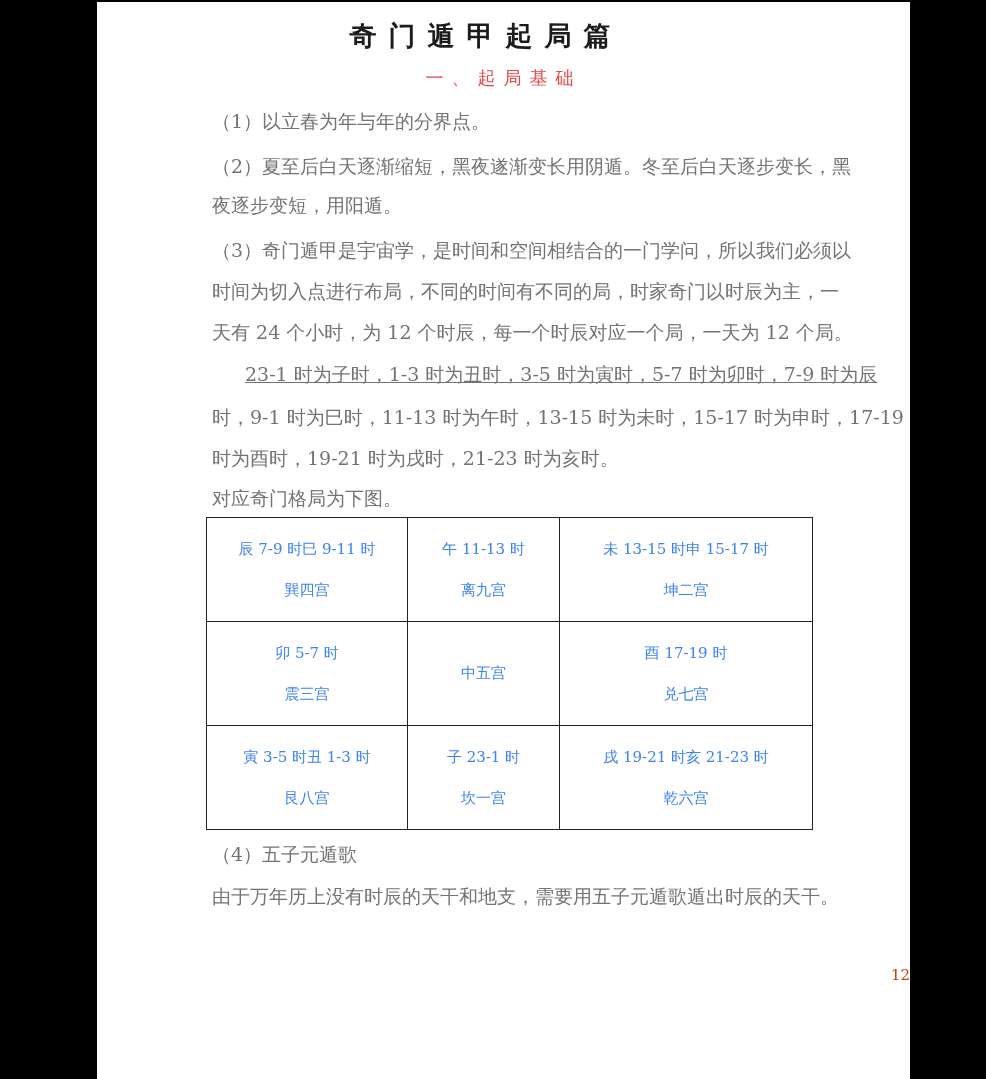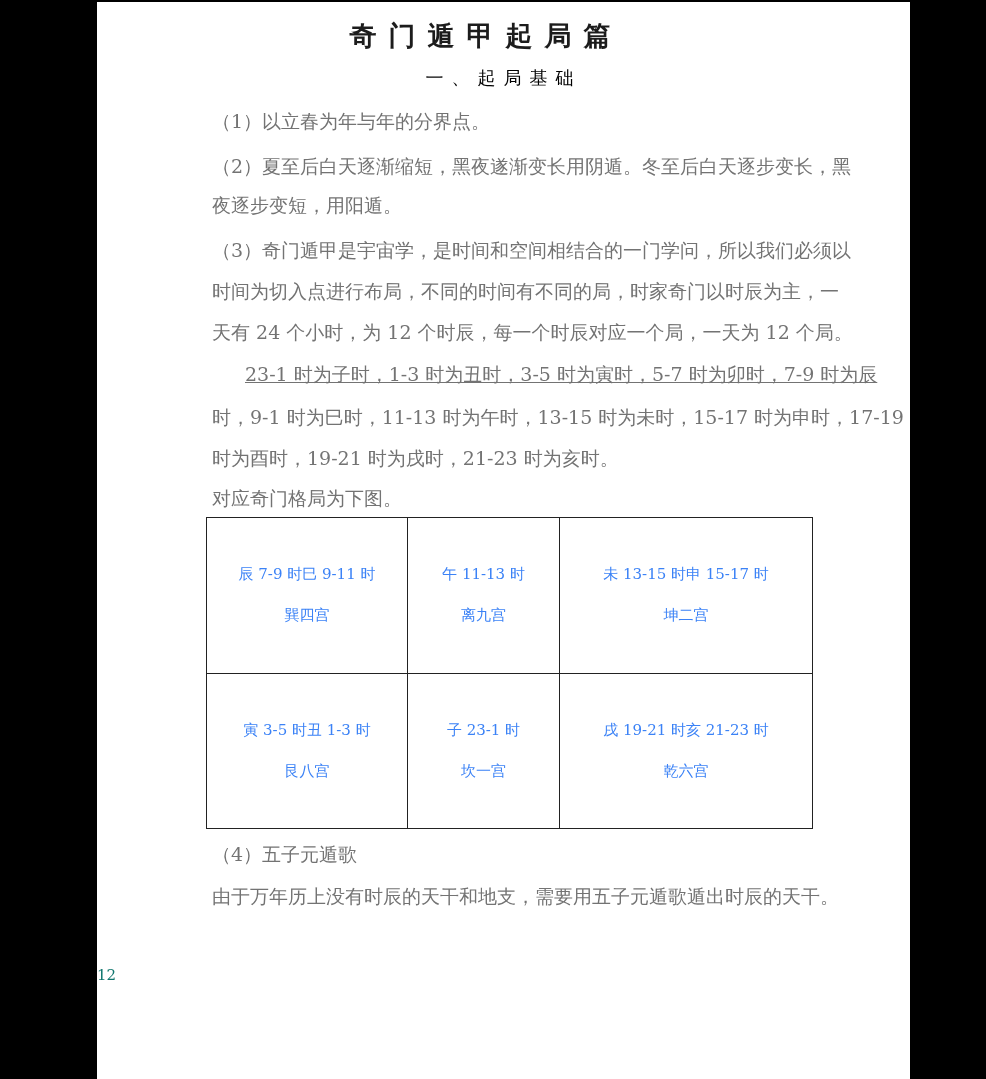--- a/index.html
+++ b/index.html
@@ -37,21 +37,21 @@
   }
   .subtitle {
     position: absolute;
     left: 0;
     width: 813px;
     top: 64px;
     text-align: center;
     font-family: Liberation Mono, monospace;
     font-size: 18px;
     letter-spacing: 8px;
-    color: #000000;
+    color: #ef4444;
   }
   .line {
     position: absolute;
     left: 115px;
     font-size: 19px;
     white-space: nowrap;
     color: #737373;
   }
   .justify {
     width: 596px;
@@ -79,23 +79,23 @@
     color: #3b82f6;
   }
   .col1 { width: 201px; }
   .col2 { width: 152px; }
   .col3 { width: 253px; }
   .pagenum {
     position: absolute;
     left: 0;
     width: 813px;
     top: 964px;
-    text-align: left;
+    text-align: right;
     font-size: 15px;
-    color: #0f766e;
+    color: #c2410c;
   }
 </style>
 </head>
 <body>
 
 <div class="page">
 
   <div class="title">奇门遁甲起局篇</div>
   <div class="subtitle">一、起局基础</div>
 
@@ -130,20 +130,33 @@
         <div>午 11-13 时</div>
         <div>离九宫</div>
       </td>
       <td>
         <div>未 13-15 时申 15-17 时</div>
         <div>坤二宫</div>
       </td>
     </tr>
     <tr>
       <td>
+        <div>卯 5-7 时</div>
+        <div>震三宫</div>
+      </td>
+      <td>
+        <div>中五宫</div>
+      </td>
+      <td>
+        <div>酉 17-19 时</div>
+        <div>兑七宫</div>
+      </td>
+    </tr>
+    <tr>
+      <td>
         <div>寅 3-5 时丑 1-3 时</div>
         <div>艮八宫</div>
       </td>
       <td>
         <div>子 23-1 时</div>
         <div>坎一宫</div>
       </td>
       <td>
         <div>戌 19-21 时亥 21-23 时</div>
         <div>乾六宫</div>

